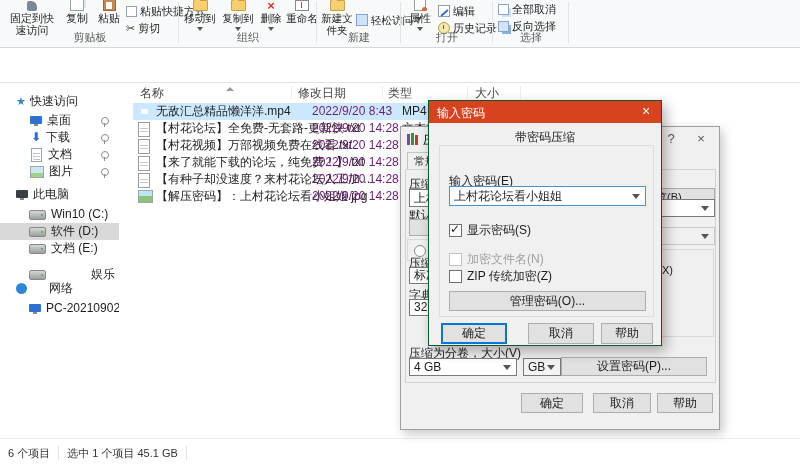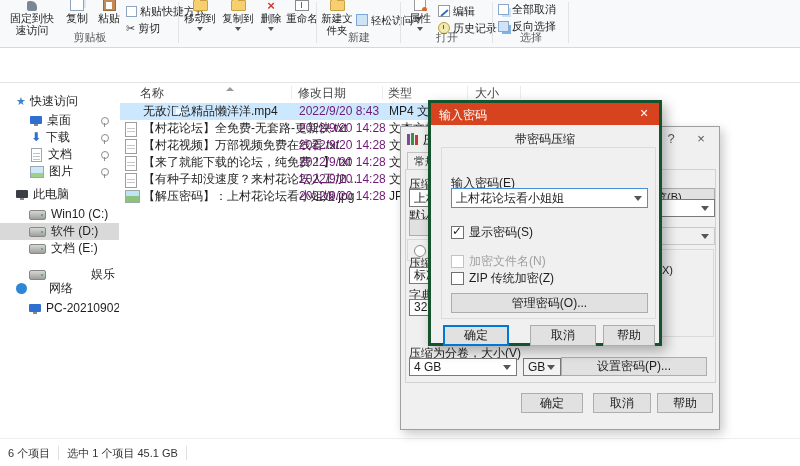--- a/index.html
+++ b/index.html
@@ -61,21 +61,21 @@
   .i-drive{width:15px;height:8px;background:linear-gradient(#d6d6d6,#9f9f9f);border:1px solid #878787;border-radius:2px;position:relative;}
   .i-drive::after{content:"";position:absolute;right:2px;top:3px;width:2px;height:2px;background:#3fae49;border-radius:50%;}
   .i-globe{width:11px;height:11px;border-radius:50%;background:#2f86d4;}
   .i-pin{width:6px;height:6px;border:1px solid #8d8d8d;border-radius:50%;position:relative;margin-left:auto;margin-right:10px;}
   .i-pin::after{content:"";position:absolute;left:2px;top:5px;width:1px;height:4px;background:#8d8d8d;}
   
   #filelist{position:absolute;left:119px;top:83px;width:681px;height:355px;background:#fff;}
   .fhead{position:absolute;top:2px;height:15px;color:#454545;font-size:12px;cursor:default;}
   .fcolsep{position:absolute;top:3px;width:1px;height:13px;background:#ececec;}
   .sortup{position:absolute;left:86px;top:-2px;width:0;height:0;border:4px solid transparent;border-bottom:4px solid #9a9a9a;}
-  .frow{position:absolute;left:1px;width:400px;height:17px;line-height:17px;white-space:nowrap;cursor:default;padding-left:48px;}
+  .frow{position:absolute;left:14px;width:400px;height:17px;line-height:17px;white-space:nowrap;cursor:default;}
   .frow.sel{background:#cce8ff;}
   .fico{position:absolute;left:5px;top:2px;}
   .fname{position:absolute;left:23px;}
   .fdate{position:absolute;left:179px;color:#701a75;}
   .ftype{position:absolute;left:269px;}
   .i-video{width:13px;height:13px;background:#e0662c;border-radius:2px;position:relative;}
   .i-video::after{content:"";position:absolute;left:3px;top:4px;width:7px;height:5px;background:#fff;opacity:.9;}
   .i-txt{width:10px;height:13px;background:#fff;border:1px solid #9d9d9d;
     background-image:repeating-linear-gradient(#fff 0 2px,#c9c9c9 2px 3px);background-size:8px 8px;background-position:1px 3px;background-repeat:no-repeat;}
   .i-img{width:13px;height:11px;border:1px solid #9aa;background:linear-gradient(180deg,#bfe3f7 50%,#8cc27a 50%);}
@@ -94,21 +94,21 @@
     box-shadow:3px 4px 10px rgba(0,0,0,.22);z-index:20;box-sizing:border-box;}
   #cdlg .titlebar{position:absolute;left:0;top:0;width:100%;height:24px;}
   .i-rar{position:absolute;left:6px;top:6px;width:13px;height:12px;display:flex;gap:1px;align-items:flex-end;}
   .i-rar b{display:block;width:3px;}
   .cdlg-title{position:absolute;left:22px;top:5px;white-space:nowrap;font-size:12px;color:#000;}
   .dlgbtn{position:absolute;top:2px;width:24px;height:19px;text-align:center;line-height:19px;color:#555;font-size:13px;cursor:default;}
   .tab{position:absolute;left:6px;top:25px;width:34px;height:17px;background:#f0f0f0;border:1px solid #c3c3c3;border-bottom:none;text-align:center;line-height:17px;font-size:11px;}
   .page{position:absolute;left:4px;top:42px;width:311px;height:214px;border:1px solid #d2d2d2;box-sizing:border-box;}
   .frag{position:absolute;white-space:nowrap;font-size:12px;}
   
-  #pdlg{position:absolute;left:428px;top:100px;width:234px;height:246px;background:#f0f0f0;border:3px solid #14532d;
+  #pdlg{position:absolute;left:428px;top:100px;width:234px;height:246px;background:#f0f0f0;border:1px solid #14532d;
     box-shadow:4px 5px 12px rgba(0,0,0,.3);z-index:30;box-sizing:border-box;}
   #pdlg .ptitle{position:absolute;left:0;top:0;width:100%;height:22px;background:#d8431f;color:#fff;}
   #pdlg .ptitle .txt{position:absolute;left:8px;top:4px;font-size:12px;}
   #pdlg .pclose{position:absolute;right:0;top:0;width:30px;height:22px;text-align:center;line-height:21px;font-size:14px;color:#fff;cursor:default;}
   .pframe{position:absolute;left:10px;top:44px;width:213px;height:170px;border:1px solid #dcdcdc;}
   .cbrow{position:absolute;left:20px;height:14px;display:flex;align-items:center;gap:5px;font-size:12px;}
   .cb{width:11px;height:11px;background:#fff;border:1px solid #707070;position:relative;flex:0 0 auto;}
   .cb.on::after{content:"✓";position:absolute;left:0px;top:-3px;font-size:12px;color:#1e1e1e;}
   .cbrow.dis .cb{border-color:#c3c3c3;}
   .cbrow.dis span{color:#a0a0a0;}
@@ -171,20 +171,21 @@
         </div>
       <div>删除</div>
       <span class="caret"></span>
     </div>
     <div class="rbig" style="left:102px;width:36px;font-size:10.5px;">
       <div class="rico">
           <span class="ri ri-rename"></span>
         </div>
       <div>重命名</div>
     </div>
+    <div class="rglabel">组织</div>
   </div>
   <div class="rsep" style="left:316px;"></div>
 
   <div class="rgroup" style="left:320px;width:78px;">
     <div class="rbig" style="left:0px;width:34px;font-size:10.5px;">
       <div class="rico">
           <span class="ri ri-folder"></span>
         </div>
       <div>新建文件夹</div>
     </div>

